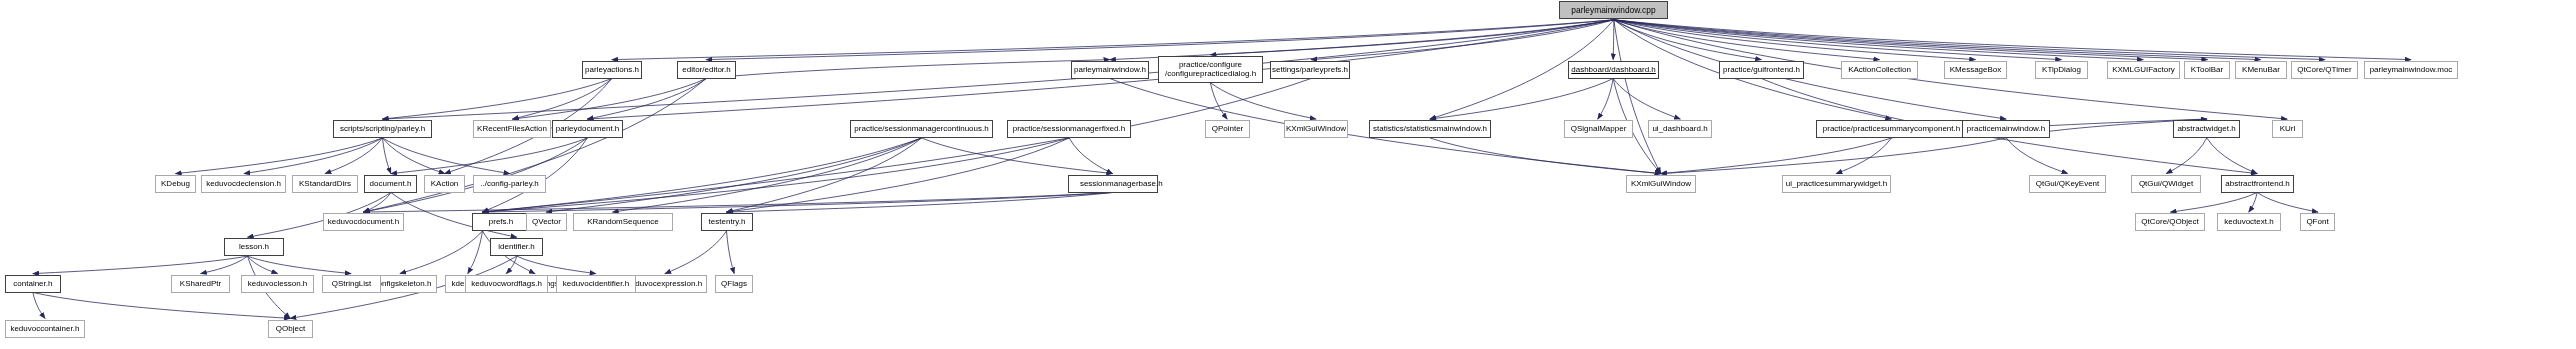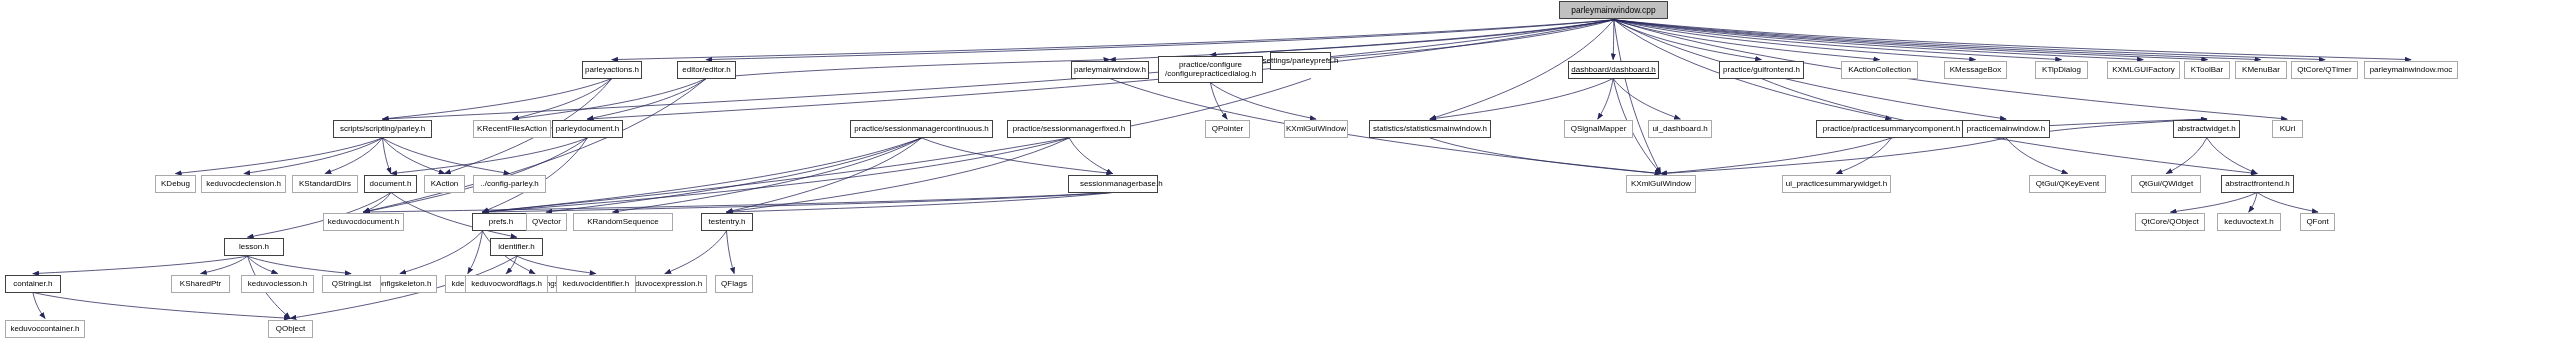--- a/index.html
+++ b/index.html
@@ -114,21 +114,21 @@
         <path d="M2869,197 C2891,225.05 2935,240.35 2957,248" fill="none" stroke="#27275c" stroke-width="1.1" marker-end="url(#ah)"></path>
       </g>
   </svg>
   <div id="nodes-layer">
       <div class="node root" style="left: 1559px; top: 1.4px; width: 109px; height: 18px;">parleymainwindow.cpp</div>
       <div class="node strong" style="left: 582px; top: 61px; width: 60px; height: 17.5px;">parleyactions.h</div>
       <div class="node strong" style="left: 677px; top: 61px; width: 59px; height: 17.5px;">editor/editor.h</div>
       <div class="node strong" style="left: 1071px; top: 61px; width: 78px; height: 17.5px;">parleymainwindow.h</div>
       <div class="node strong two" style="left: 1158px; top: 56px; width: 105px; height: 27px;">practice/configure
 /configurepracticedialog.h</div>
-      <div class="node strong" style="left: 1270px; top: 52px; width: 61px; height: 17.5px;">settings/parleyprefs.h</div>
+      <div class="node strong" style="left: 1270px; top: 61px; width: 80px; height: 17.5px;">settings/parleyprefs.h</div>
       <div class="node strong" style="left: 1568px; top: 61px; width: 91px; height: 17.5px; text-decoration: underline;">dashboard/dashboard.h</div>
       <div class="node strong" style="left: 1719px; top: 61px; width: 85px; height: 17.5px;">practice/guifrontend.h</div>
       <div class="node" style="left: 1841px; top: 61px; width: 77px; height: 17.5px;">KActionCollection</div>
       <div class="node" style="left: 1944px; top: 61px; width: 63px; height: 17.5px;">KMessageBox</div>
       <div class="node" style="left: 2035px; top: 61px; width: 53px; height: 17.5px;">KTipDialog</div>
       <div class="node" style="left: 2107px; top: 61px; width: 73px; height: 17.5px;">KXMLGUIFactory</div>
       <div class="node" style="left: 2184px; top: 61px; width: 46px; height: 17.5px;">KToolBar</div>
       <div class="node" style="left: 2235px; top: 61px; width: 52px; height: 17.5px;">KMenuBar</div>
       <div class="node" style="left: 2291px; top: 61px; width: 67px; height: 17.5px;">QtCore/QTimer</div>
       <div class="node" style="left: 2364px; top: 61px; width: 94px; height: 17.5px;">parleymainwindow.moc</div>

